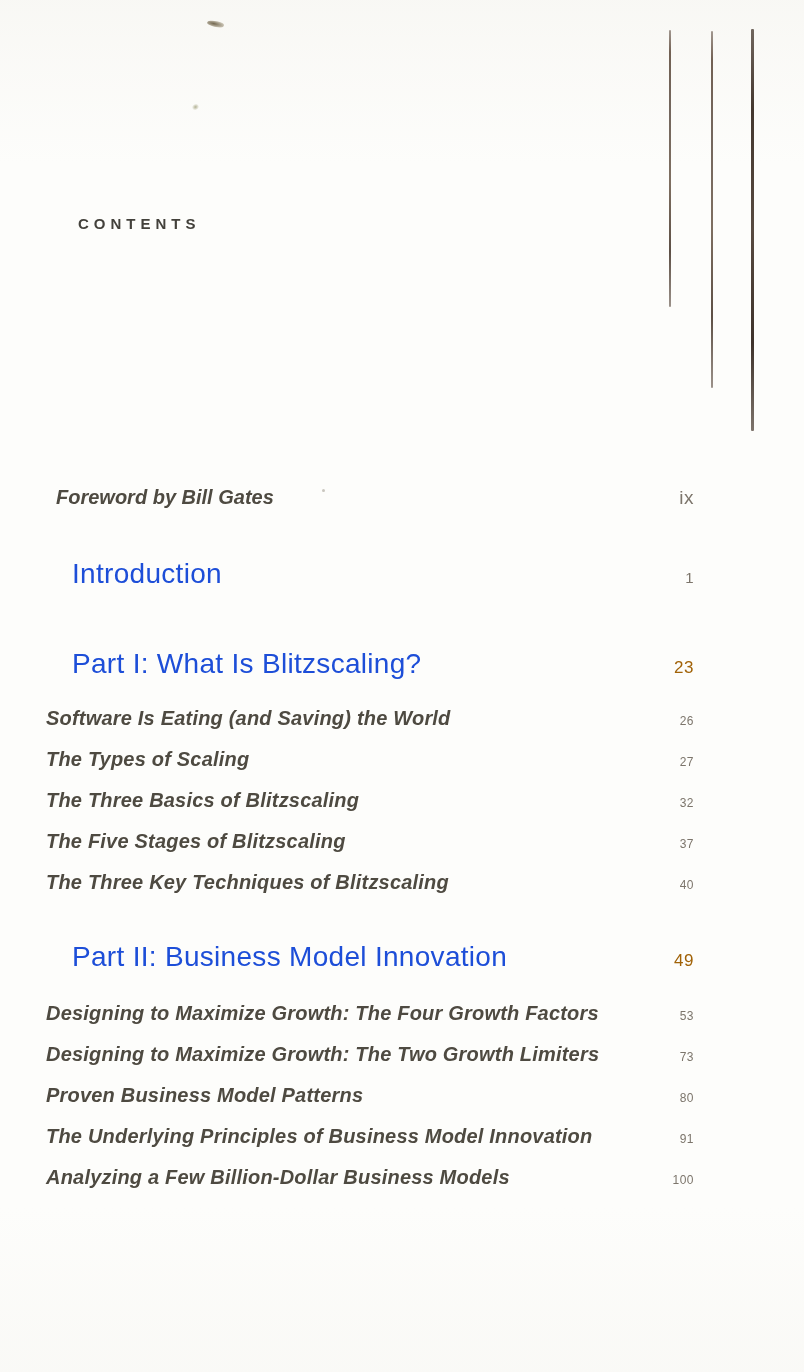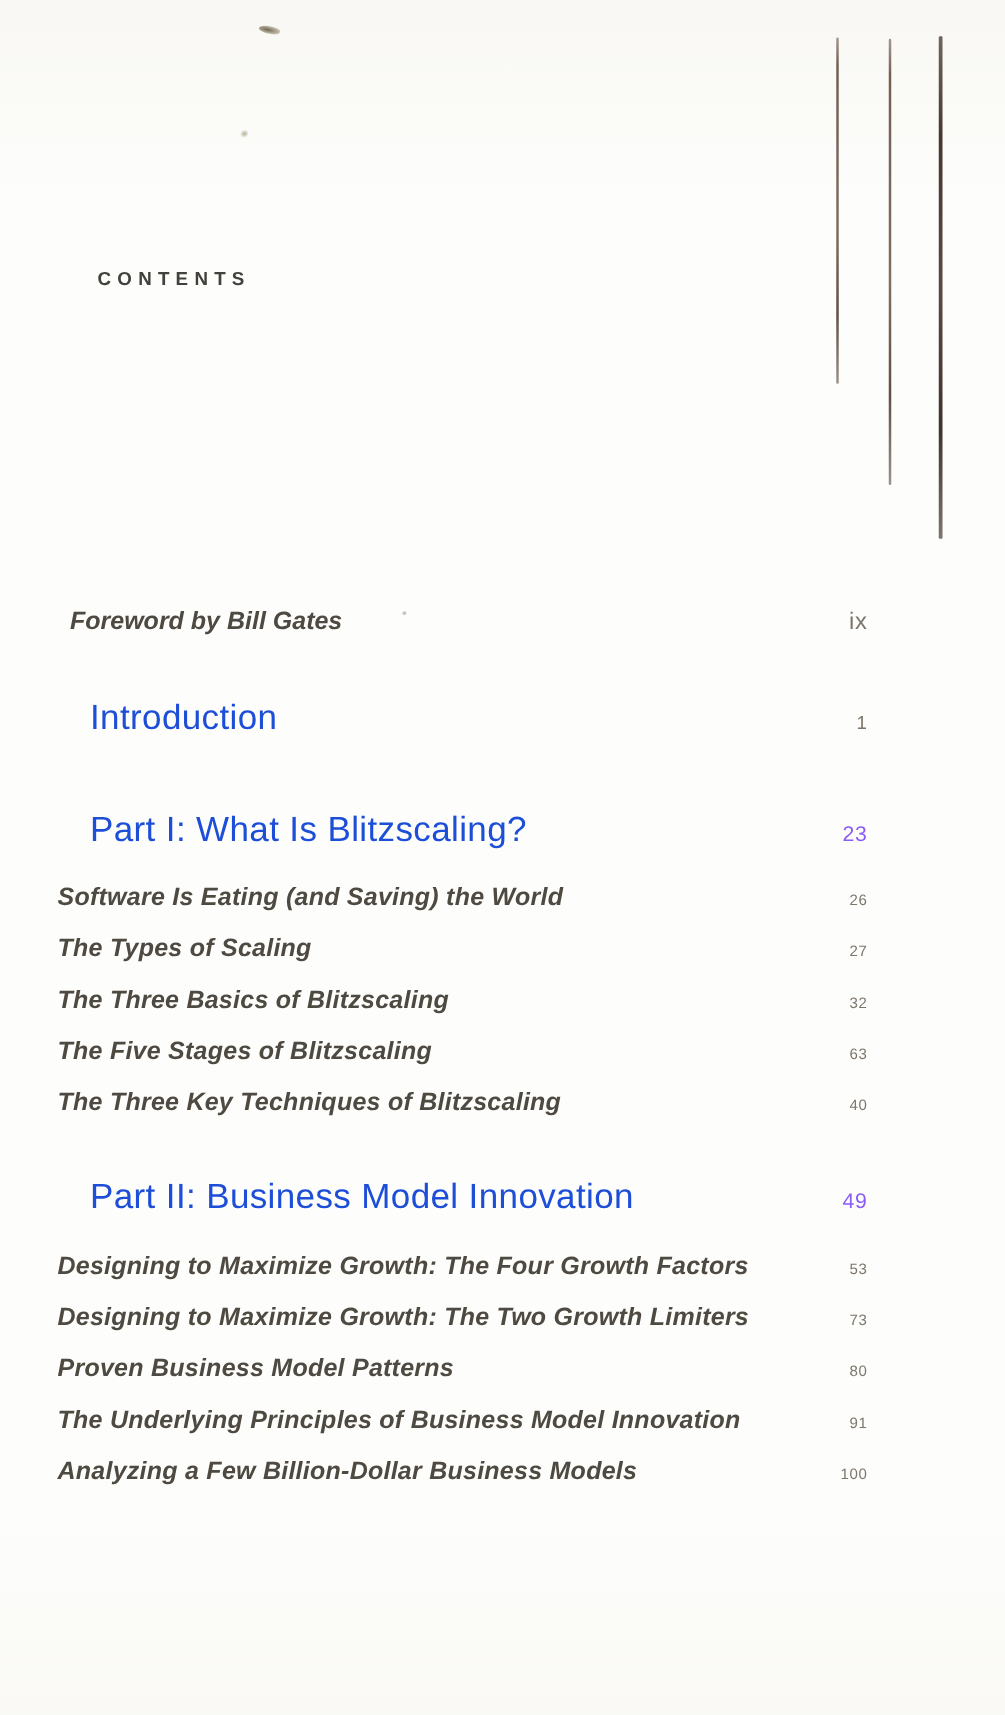--- a/index.html
+++ b/index.html
@@ -70,21 +70,21 @@
   }
   .page-num {
     font-style: normal;
     font-weight: 400;
     font-size: 12px;
     color: #7c756b;
     letter-spacing: 0.5px;
   }
   .page-num-big {
     font-size: 17px;
-    color: #8b5cf6;
+    color: #a16207;
   }
 
   
   .scan-line {
     position: absolute;
     width: 2px;
     background: linear-gradient(180deg,
       rgba(90,72,60,0.55) 0%,
       rgba(99,80,66,0.9) 8%,
       rgba(82,66,55,0.8) 30%,
@@ -171,21 +171,21 @@
   <div class="toc-row" style="top:748px;">
     <span class="entry-title">The Types of Scaling</span>
     <span class="page-num">27</span>
   </div>
   <div class="toc-row" style="top:789px;">
     <span class="entry-title">The Three Basics of Blitzscaling</span>
     <span class="page-num">32</span>
   </div>
   <div class="toc-row" style="top:830px;">
     <span class="entry-title">The Five Stages of Blitzscaling</span>
-    <span class="page-num">63</span>
+    <span class="page-num">37</span>
   </div>
   <div class="toc-row" style="top:871px;">
     <span class="entry-title">The Three Key Techniques of Blitzscaling</span>
     <span class="page-num">40</span>
   </div>
 
   <div class="toc-row" style="top:941px;">
     <span class="big-title">Part II: Business Model Innovation</span>
     <span class="page-num page-num-big">49</span>
   </div>

